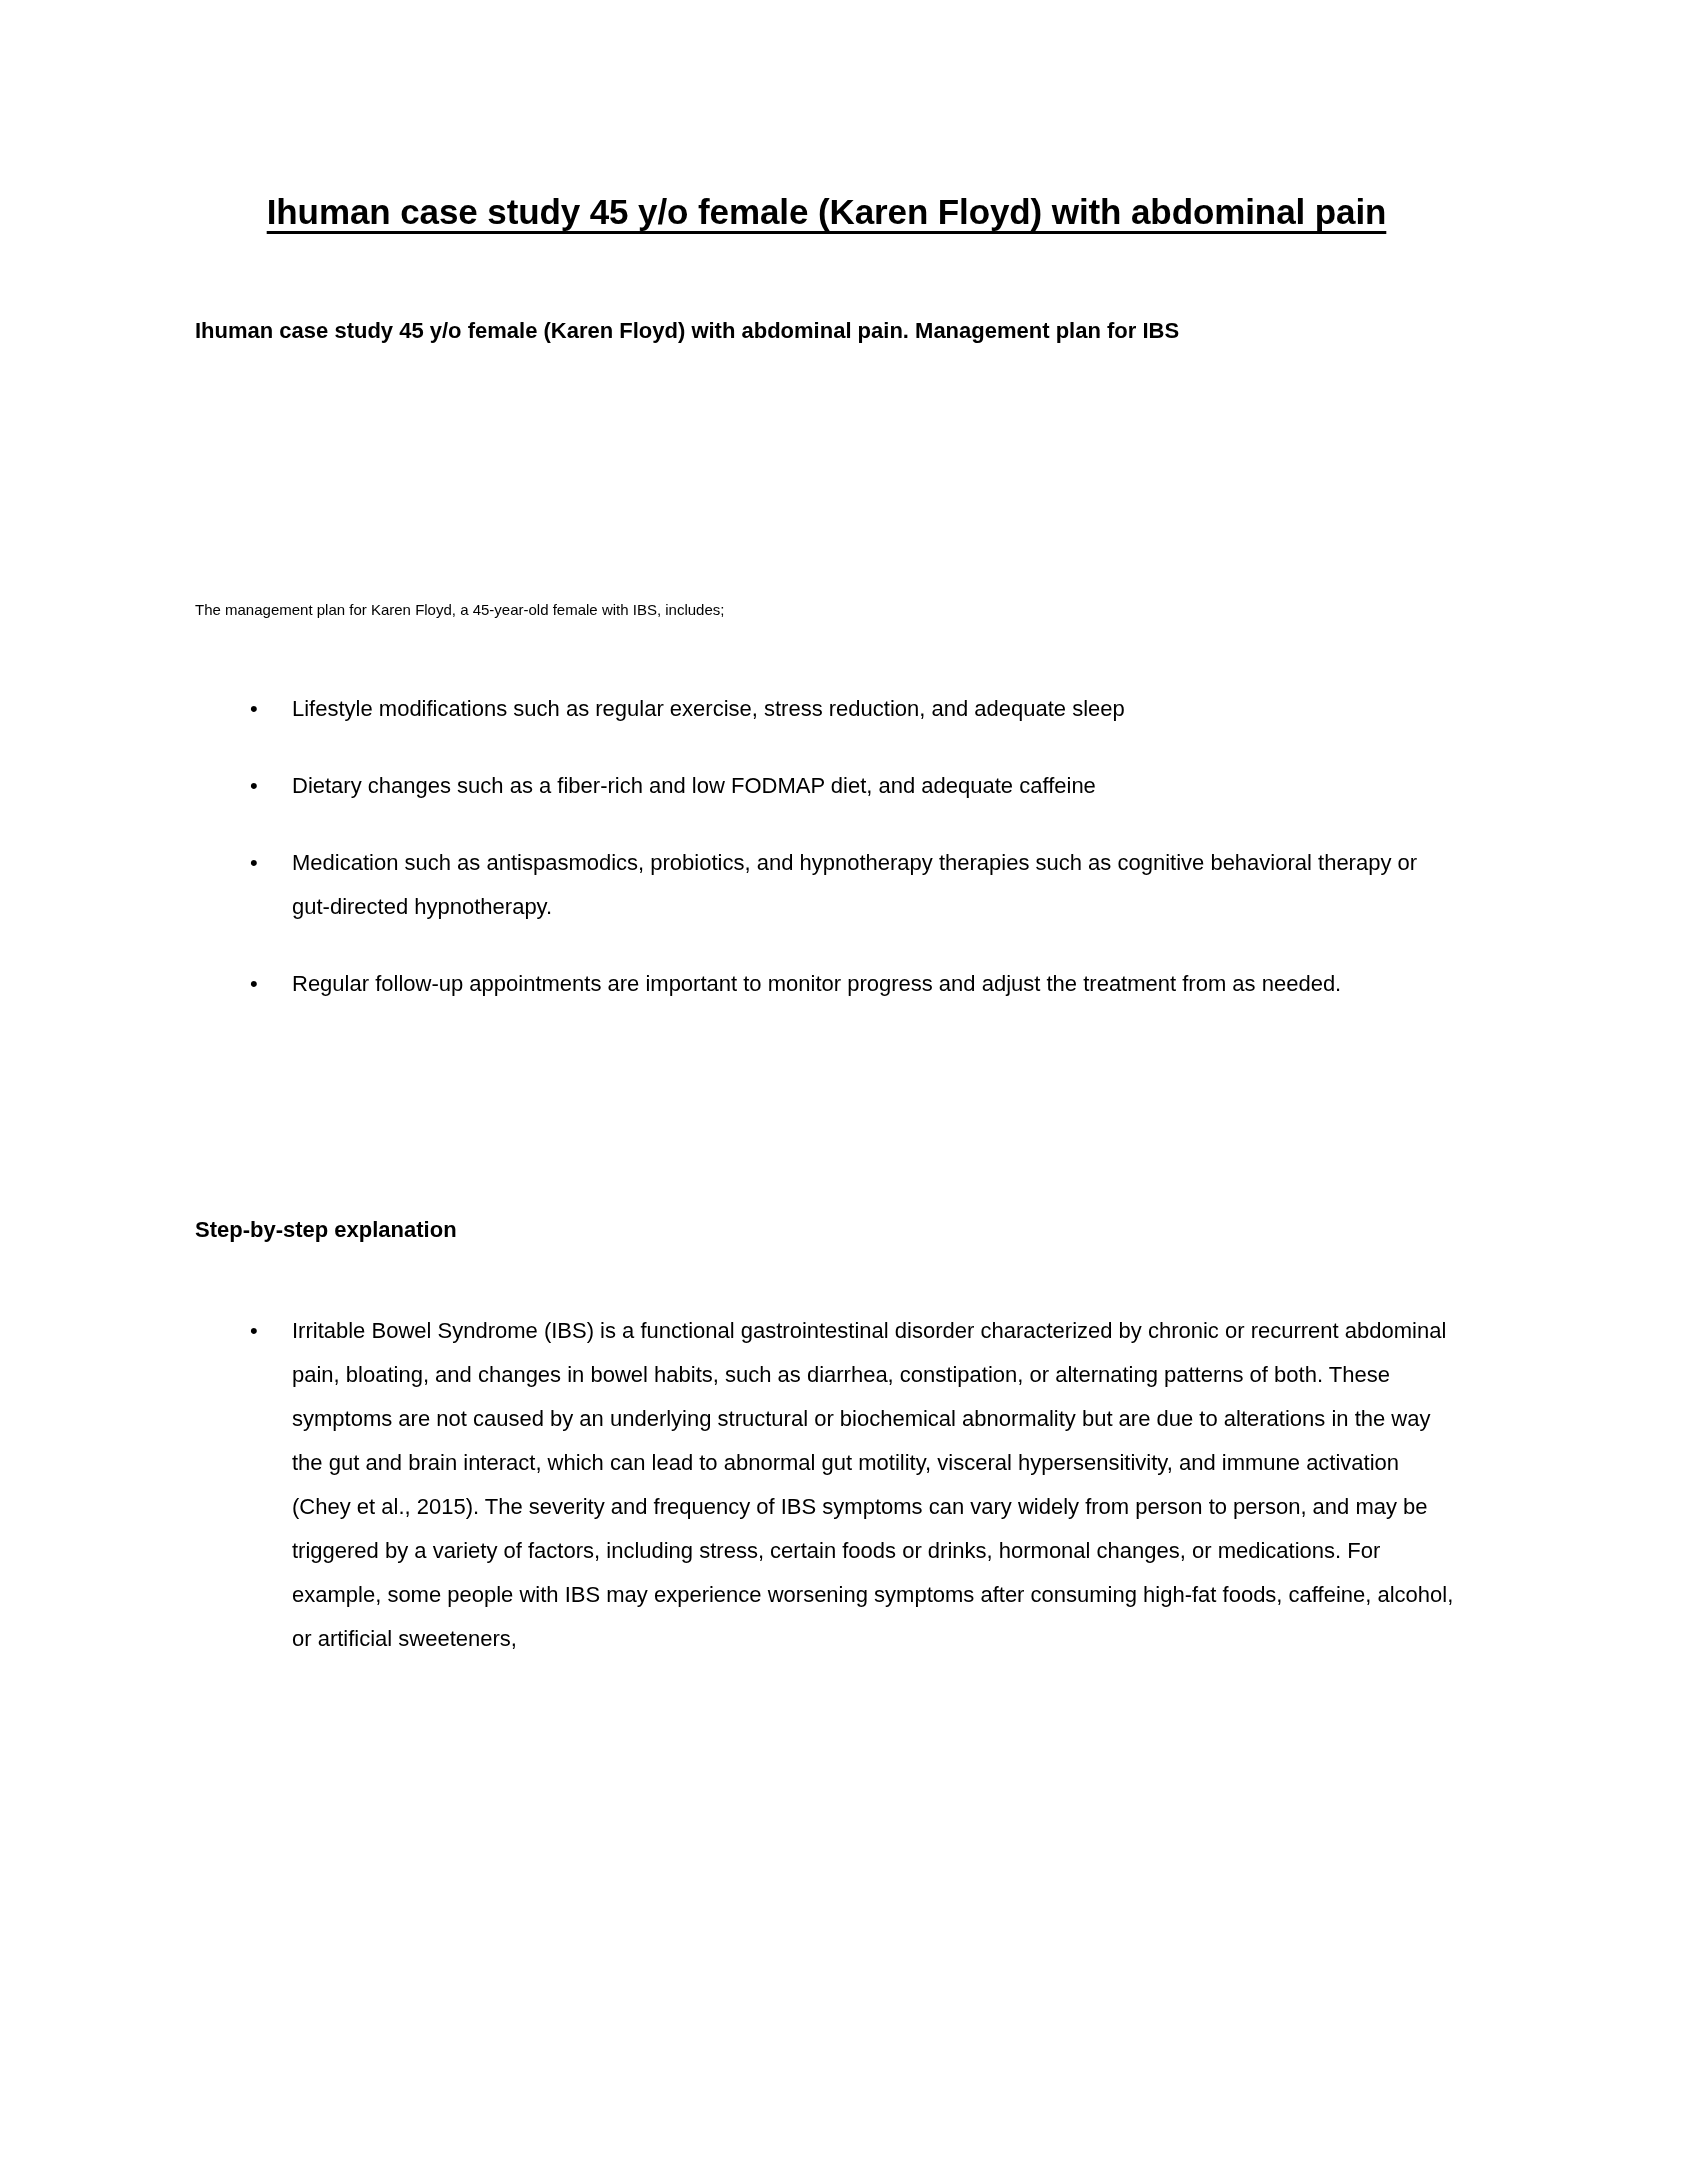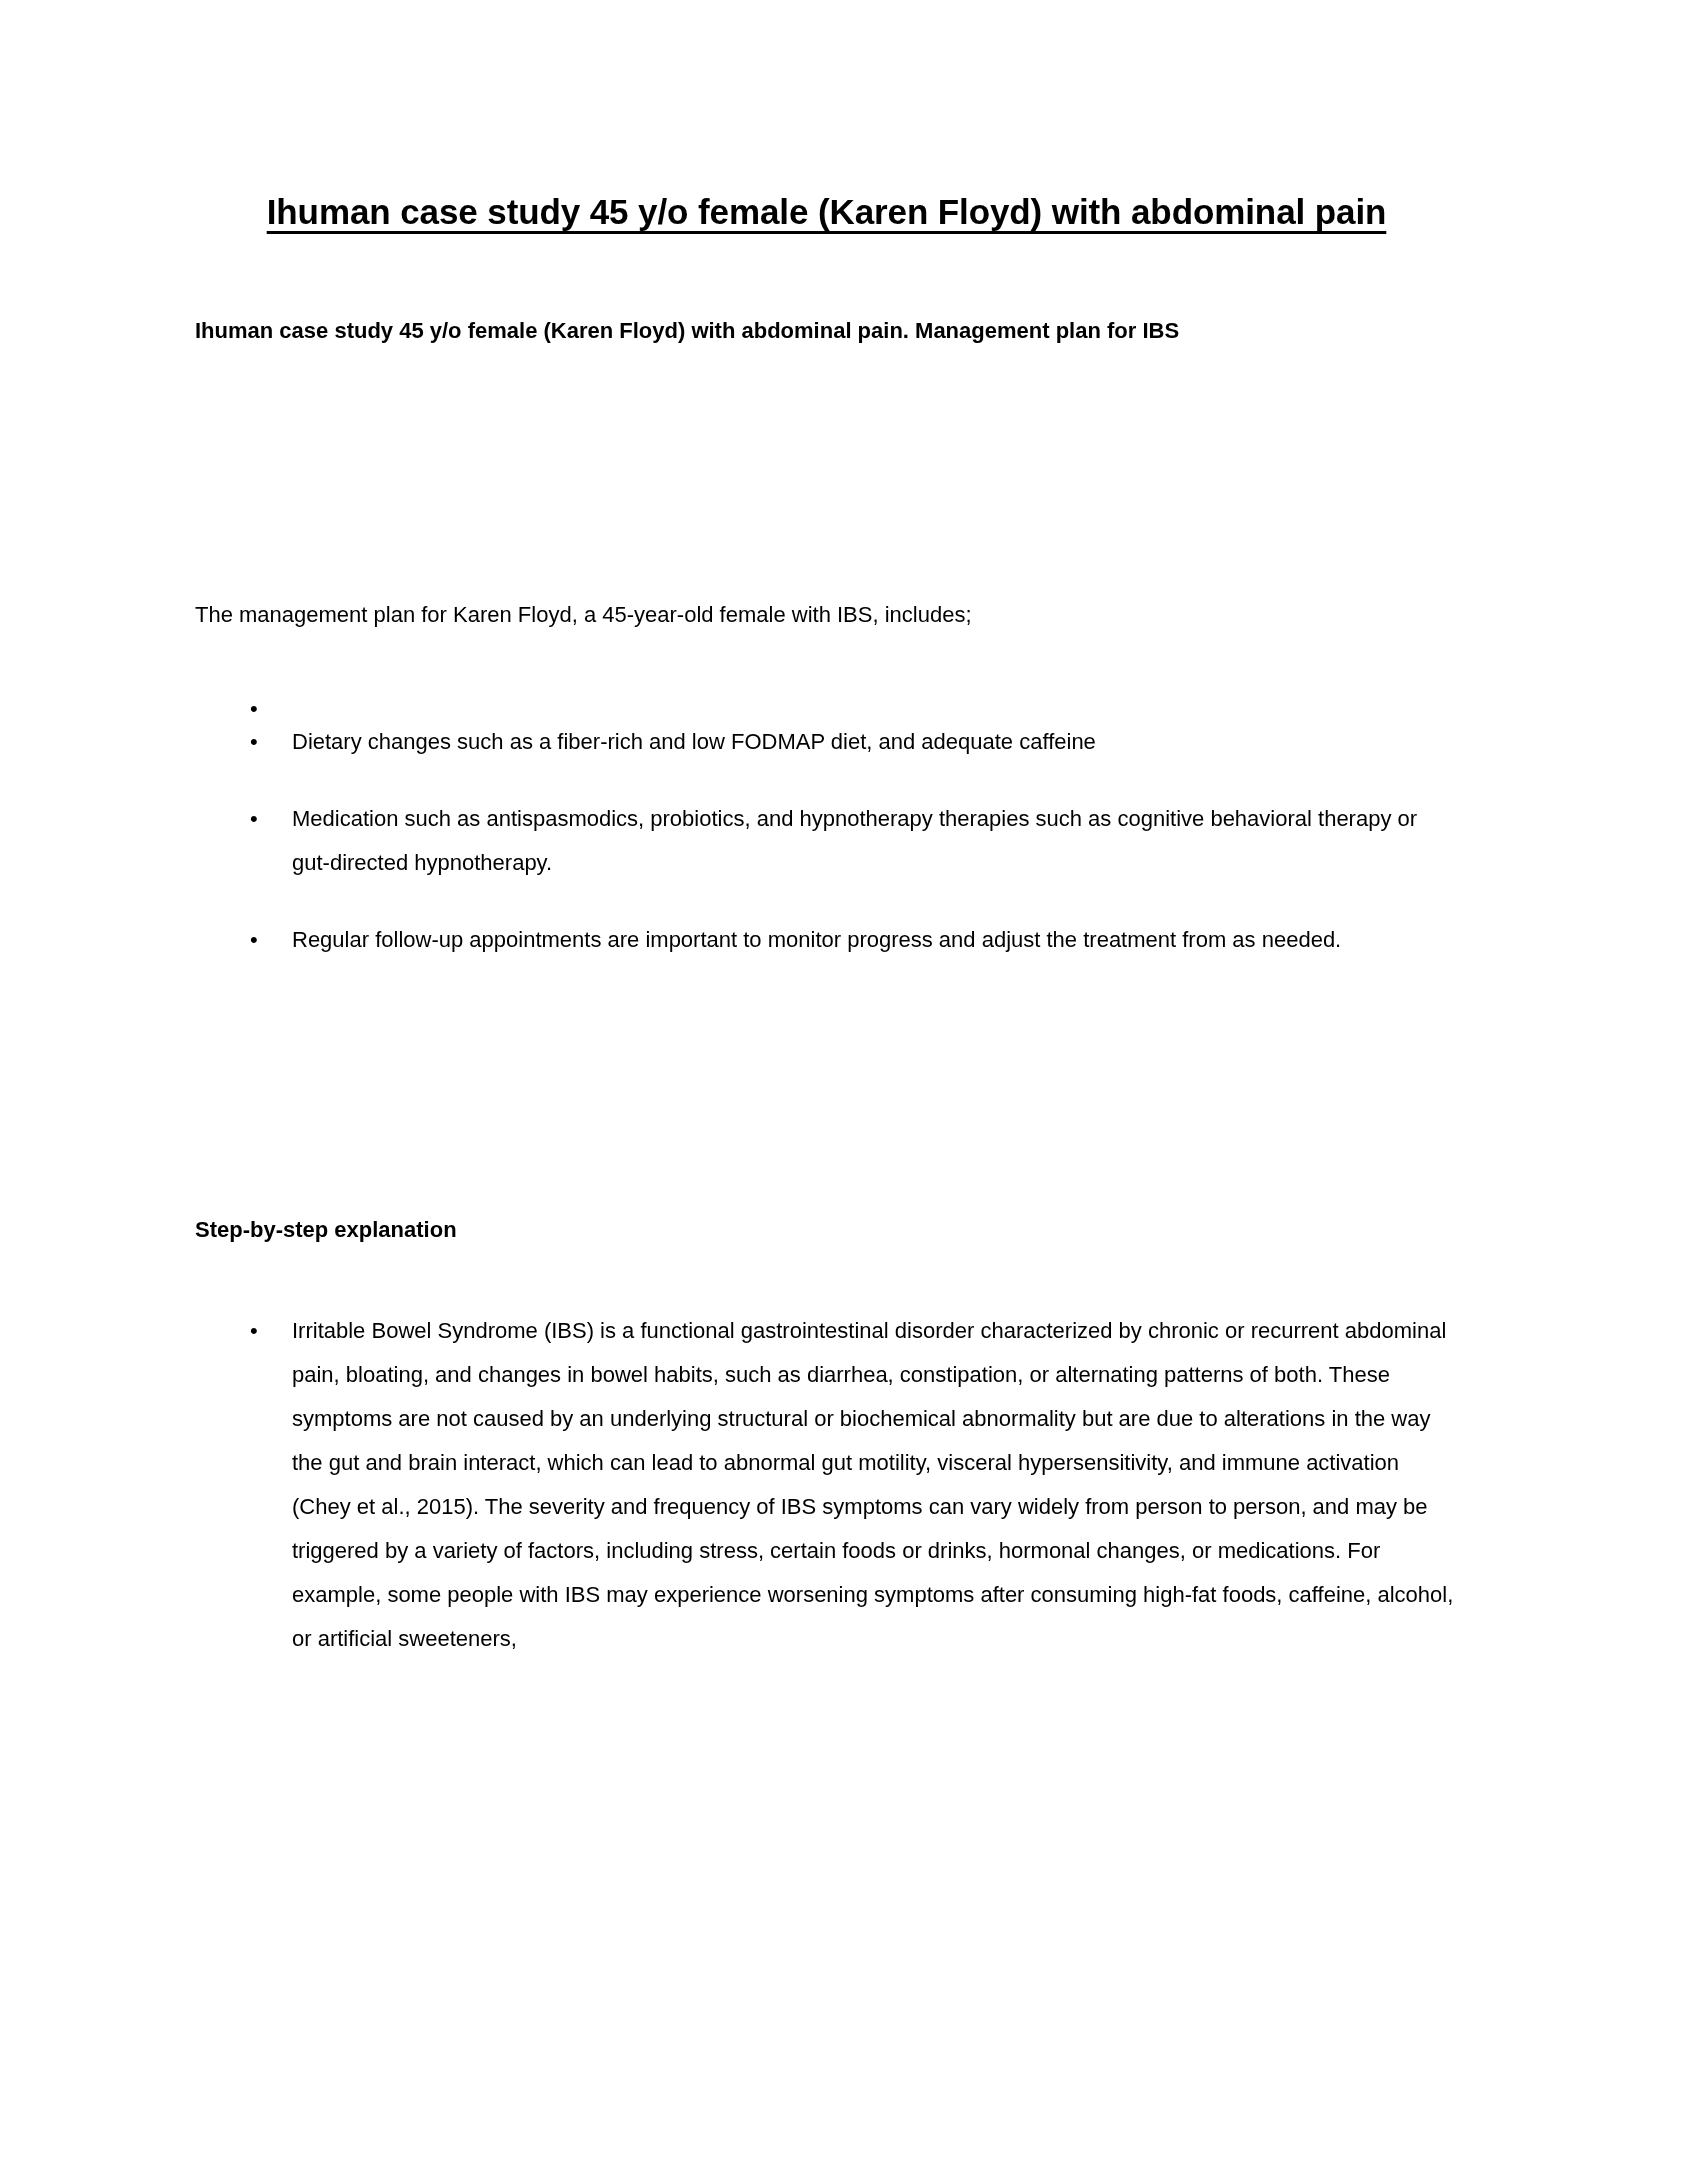--- a/index.html
+++ b/index.html
@@ -59,21 +59,21 @@
     line-height: 1.25;
     margin: 0;
   }
 
   
   .intro-para {
     position: absolute;
     left: 0;
     top: 600px;
     width: 1263px;
-    font-size: 22px;
+    font-size: 15px;
     line-height: 1.35;
     margin: 0;
   }
 
   
   ul.bullets {
     list-style: none;
     margin: 0;
     padding: 0;
     position: absolute;
@@ -126,20 +126,21 @@
 
     <h1 class="doc-title"><span class="u">Ihuman case study 45 y/o female (Karen Floyd) with abdominal pain</span></h1>
 
     <p class="doc-subtitle">Ihuman case study 45 y/o female (Karen Floyd) with abdominal pain. Management plan for IBS</p>
 
     <p class="intro-para">The management plan for Karen Floyd, a 45-year-old female with IBS, includes;</p>
 
     <ul class="bullets" id="plan-bullets">
       <li>
         <span class="bullet-glyph">•</span>
+        <span>Lifestyle modifications such as regular exercise, stress reduction, and adequate sleep</span>
       </li>
       <li>
         <span class="bullet-glyph">•</span>
         <span>Dietary changes such as a fiber-rich and low FODMAP diet, and adequate caffeine</span>
       </li>
       <li>
         <span class="bullet-glyph">•</span>
         <span>Medication such as antispasmodics, probiotics, and hypnotherapy therapies such as cognitive behavioral therapy or gut-directed hypnotherapy.</span>
       </li>
       <li>

